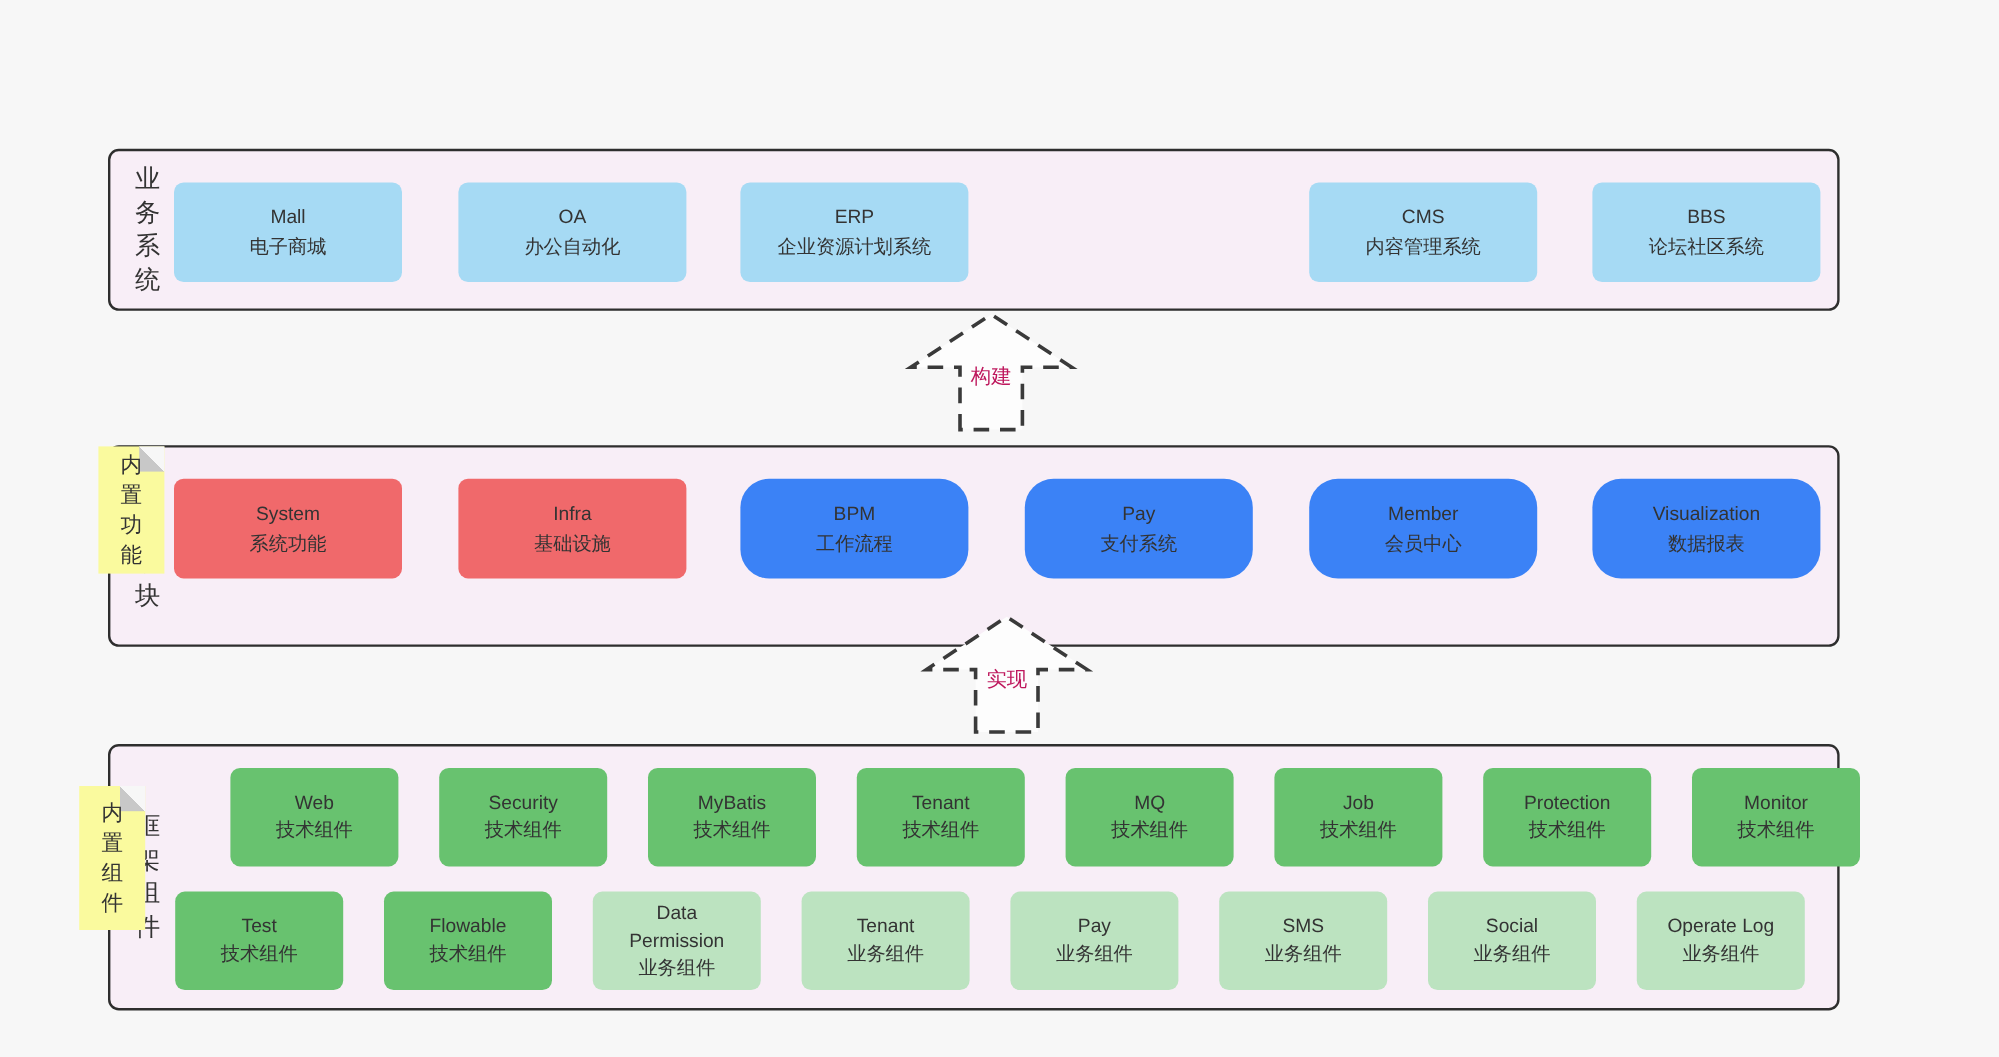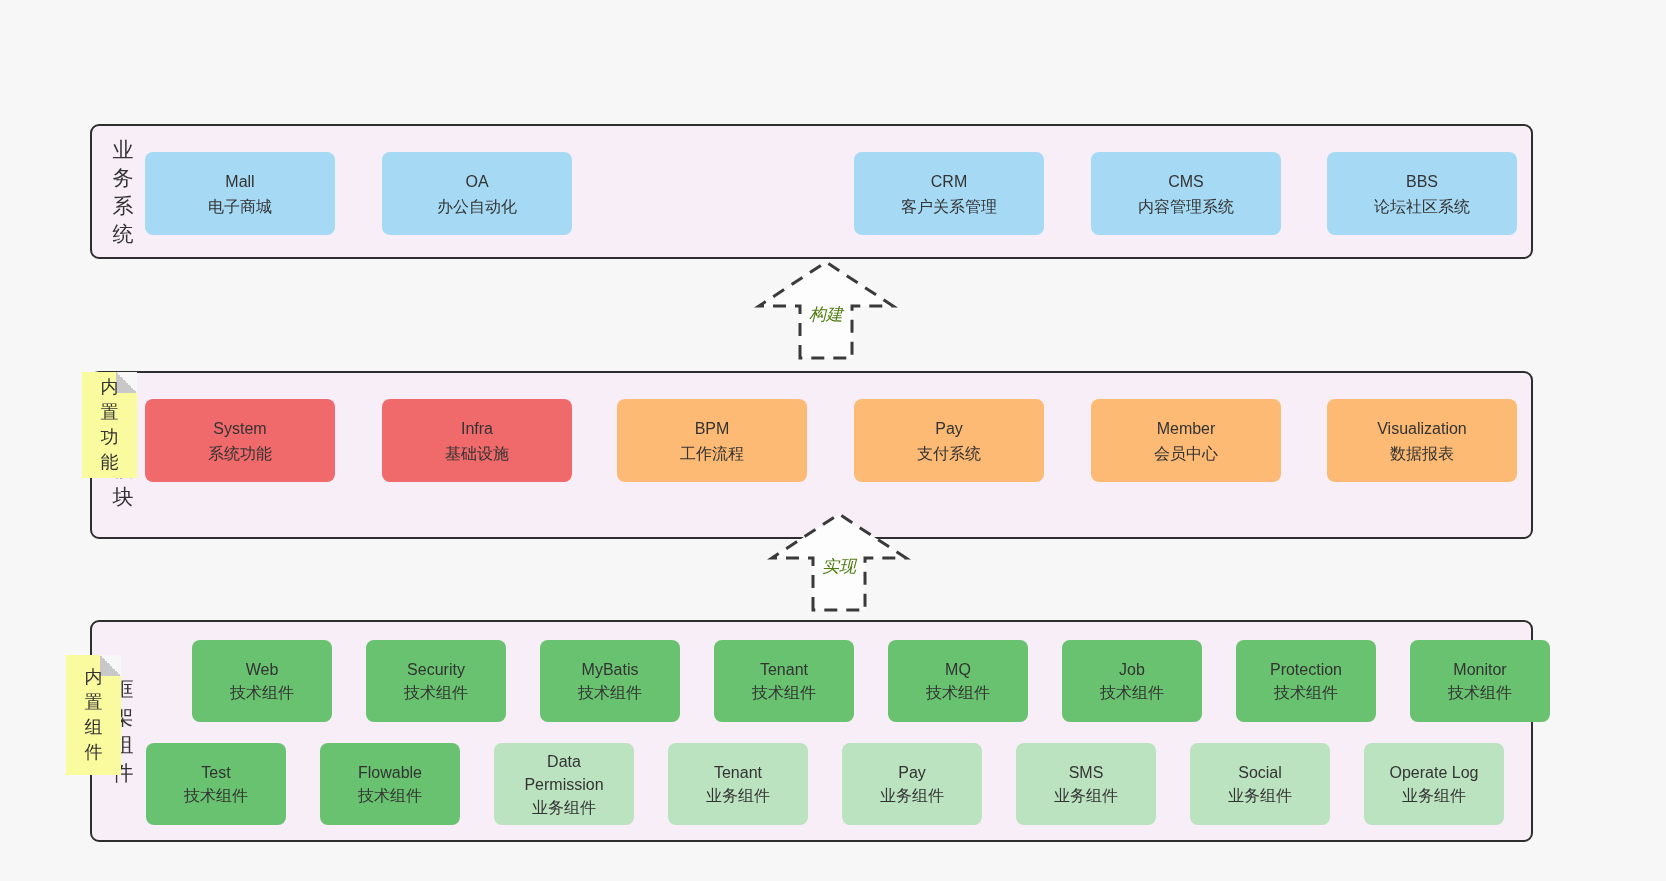--- a/index.html
+++ b/index.html
@@ -17,21 +17,21 @@
   .v-label span{display:block;width:24px;font-size:21px;line-height:28px;
                 text-align:center;word-break:break-all;color:#333;}
   
   .box{position:absolute;height:83px;width:190px;border-radius:8px;
        display:flex;flex-direction:column;align-items:center;justify-content:center;
        text-align:center;box-sizing:border-box;padding:0 10px;}
   .box span{display:block;font-size:16px;line-height:25px;color:#333;}
   .band-business .box,.band-modules .box{top:26px;}
   .blue{background:#a6daf4;}
   .red{background:#f0696b;}
-  .pink{background:#fdba74;}
+  .pink{background:#3b82f6;border-radius:24px;}
   .green-dark{background:#68c26f;}
   .green-light{background:#bce3c0;}
   .band-components .box{width:140px;height:82px;padding:0 14px;}
   .band-components .box span{line-height:23px;}
   .row1 .box{top:18px;margin-left:46px;}
   .row2 .box{top:121px;}
   
   .note{position:absolute;width:55px;background:#fafa9e;margin-left:44px;}
   .note-modules{left:38px;top:372px;height:106px;}
   .note-components{left:22px;top:655px;height:120px;}
@@ -39,42 +39,42 @@
               background:linear-gradient(225deg,#f7f7f7 0%,#f7f7f7 50%,#c8c8c8 50%,#c8c8c8 100%);}
   .note .v-text{position:absolute;inset:0;display:flex;align-items:center;justify-content:center;}
   .note .v-text span{display:block;width:20px;font-size:18px;line-height:25px;
                      text-align:center;word-break:break-all;color:#333;}
   
   .arrow{position:absolute;width:150px;height:104px;}
   .arrow-build{left:751px;top:258px;}
   .arrow-impl{left:764px;top:510px;}
   .arrow svg{display:block;}
   .arrow .arrow-label{position:absolute;left:50%;top:56px;transform:translate(-50%,-50%);
-                      background:#fdfdfd;padding:1px 4px;font-size:17px;color:#4d7c0f;white-space:nowrap;font-style:italic;}
+                      background:#fdfdfd;padding:1px 4px;font-size:17px;color:#be185d;white-space:nowrap;}
 </style>
 </head>
 <body>
 
 <div class="stage">
 
   <div class="band band-business">
     <div class="v-label">
       <span>业务系统</span>
     </div>
     <div class="box blue" style="left:290px">
       <span>OA</span>
       <span>办公自动化</span>
     </div>
     <div class="box blue" style="left:53px">
       <span>Mall</span>
       <span>电子商城</span>
     </div>
-    <div class="box blue" style="left:762px">
-      <span>CRM</span>
-      <span>客户关系管理</span>
+    <div class="box blue" style="left:525px">
+      <span>ERP</span>
+      <span>企业资源计划系统</span>
     </div>
     <div class="box blue" style="left:999px">
       <span>CMS</span>
       <span>内容管理系统</span>
     </div>
     <div class="box blue" style="left:1235px">
       <span>BBS</span>
       <span>论坛社区系统</span>
     </div>
   </div>

